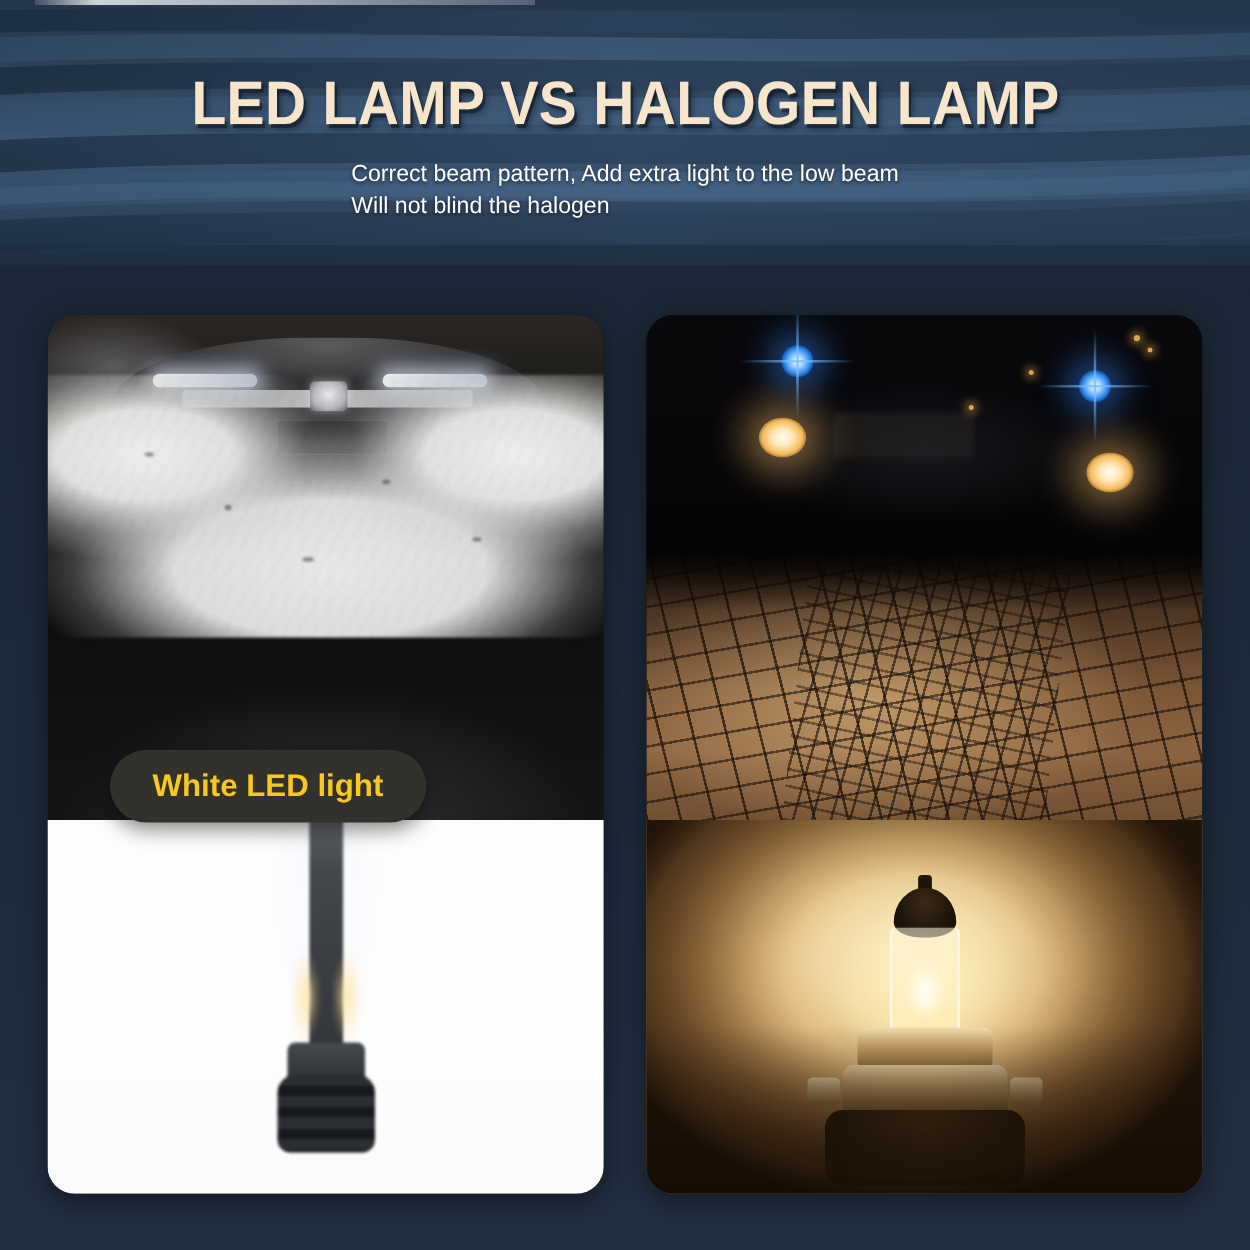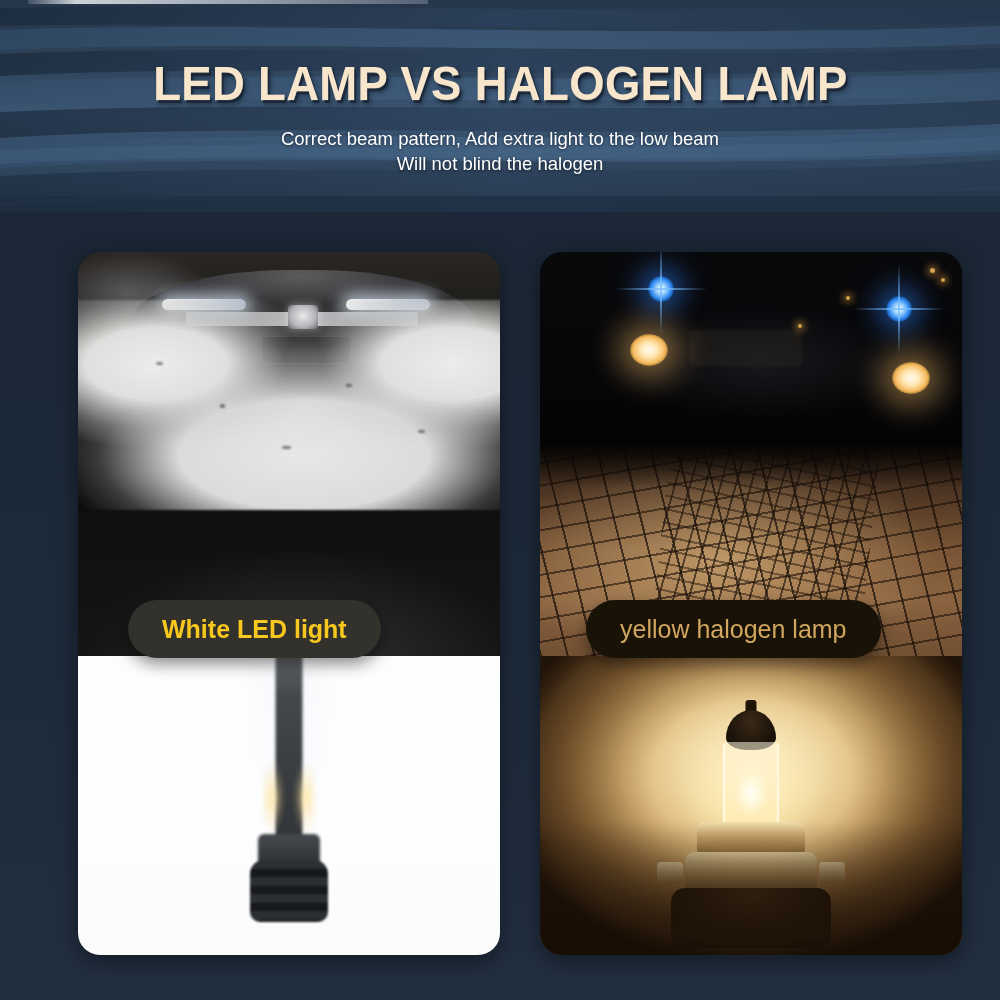--- a/index.html
+++ b/index.html
@@ -40,21 +40,21 @@
       3px 4px 5px rgba(10,18,30,.5),
       0 1px 0 rgba(255,250,240,.35);
     white-space:nowrap;
     line-height:1.05;
   }
   .subtitle {
     margin-top:18px;
     color:#ffffff;
     font-size:18.5px;
     line-height:1.35;
-    text-align:center;
+    text-align:left;
     text-shadow:0 1px 3px rgba(8,16,28,.65);
     font-weight:400;
   }
   .subtitle div { white-space:nowrap; }
 
   
   .stage {
     position:absolute; left:0; top:228px; width:1000px; height:772px;
     background:linear-gradient(180deg,#1b2736 0%,#1d2a3a 55%,#222f41 100%);
   }
@@ -63,21 +63,20 @@
     position:absolute; left:38px; top:24px;
     width:924px; height:703px;
     display:flex; justify-content:space-between;
   }
   .panel {
     width:445px; height:703px;
     border-radius:22px;
     overflow:hidden;
     position:relative;
     box-shadow:0 6px 22px rgba(0,0,0,.45);
-    margin-left:40px;
   }
 
   .scene { position:absolute; left:0; top:0; width:100%; height:404px; overflow:hidden; }
   .bulb  { position:absolute; left:0; bottom:0; width:100%; height:299px; overflow:hidden; }
 
   
   .scene-led { background:#0a0a0c; }
   .led-garage {
     position:absolute; left:0; top:0; width:100%; height:185px;
     background:
@@ -436,17 +435,16 @@
         <div class="hal-glass"></div>
         <div class="hal-filament"></div>
         <div class="hal-ring"></div>
         <div class="hal-ring2"></div>
         <div class="hal-tab t-l"></div>
         <div class="hal-tab t-r"></div>
         <div class="hal-socket"></div>
         <div class="hal-vignette"></div>
       </div>
 
-      <div class="pill pill-hal">yellow halogen lamp</div>
     </div>
 
   </div>
 </div>
 
 </body></html>

